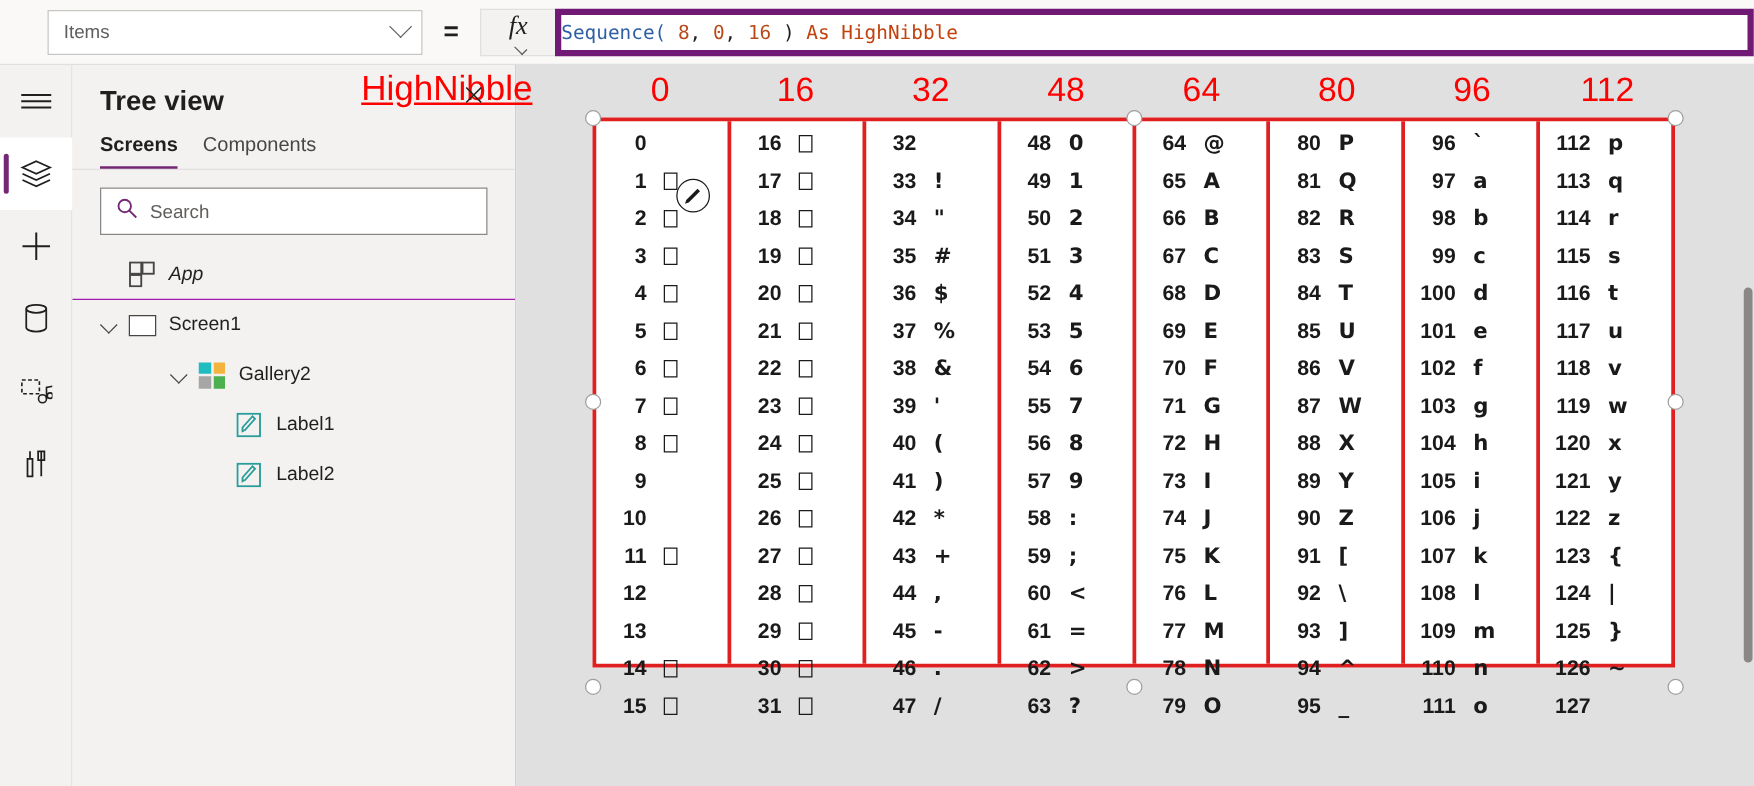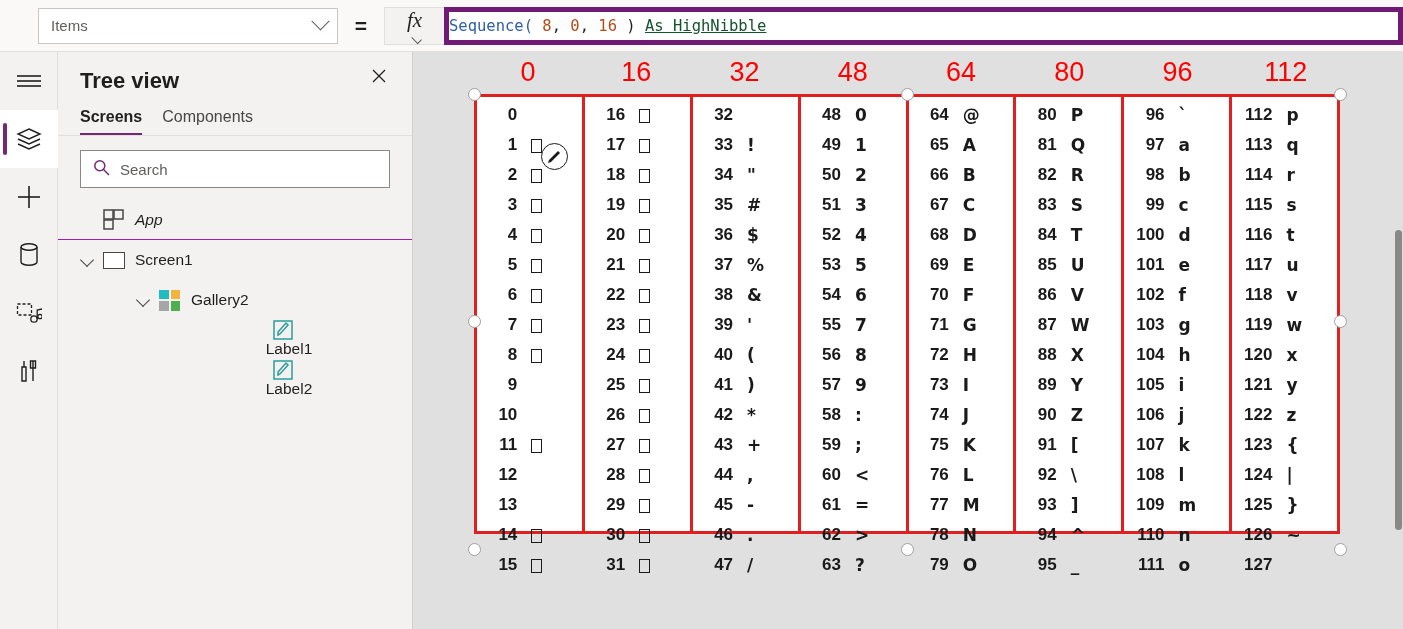--- a/index.html
+++ b/index.html
@@ -61,21 +61,21 @@
     background: #ffffff;
     border: 5px solid #701a75;
     display: flex; align-items: center;
     font-family: "DejaVu Sans Mono", monospace;
     font-size: 15.5px;
     white-space: pre;
   }
   .tok-fn { color: #2e5fa3; }
   .tok-num { color: #b84a1a; }
   .tok-punc { color: #201f1e; }
-  .tok-plain { color: #14532d; text-decoration: underline; }
+  .tok-plain { color: #c2410c; }
 
   
   .rail {
     position: absolute; top: 52px; left: 0;
     width: 58px; height: 577px;
     background: #f3f2f1;
     border-right: 1px solid #e1dfdd;
   }
   .rail-item {
     position: relative;
@@ -135,21 +135,21 @@
     border-right: 1.6px solid #484644;
     border-bottom: 1.6px solid #484644;
     transform: rotate(45deg);
   }
   .row .ic { width: 22px; margin-right: 10px; display: flex; flex: none; }
   .row .lbl { flex: 1; }
   .row .dots { margin-right: 18px; letter-spacing: 2.5px; color: #201f1e; font-size: 17px; }
   .indent1 { padding-left: 22px; }
   .indent2 { padding-left: 50px; }
   .indent3 { padding-left: 78px; }
-  .indent4 { padding-left: 108px; flex-direction: column; }
+  .indent4 { padding-left: 108px; }
 
   .gal-ic { width: 21px; height: 21px; display: grid; grid-template-columns: 1fr 1fr; grid-template-rows: 1fr 1fr; gap: 2px; }
   .gal-ic i { display: block; }
   .screen-ic { width: 22px; height: 17px; border: 1.6px solid #484644; background: #fff; }
 
   
   .canvas {
     position: absolute; top: 52px; left: 413px;
     width: 990px; height: 577px;
     background: #e0e0e0;
@@ -372,20 +372,21 @@
             </g>
           </svg>
         </span>
         <span class="lbl">Label2</span>
       </div>
     </div>
 </div>
 
 <div class="canvas">
 
+  <div class="nibble-title">HighNibble</div>
   <div class="nibble-x">
     <svg width="16" height="16" viewBox="0 0 16 16">
         <g stroke="#201f1e" stroke-width="1.3">
       <line x1="2" y1="2" x2="14" y2="14"></line>
           <line x1="14" y1="2" x2="2" y2="14"></line>
     </g>
       </svg>
   </div>
 
   <div class="col-headers" id="col-headers">

